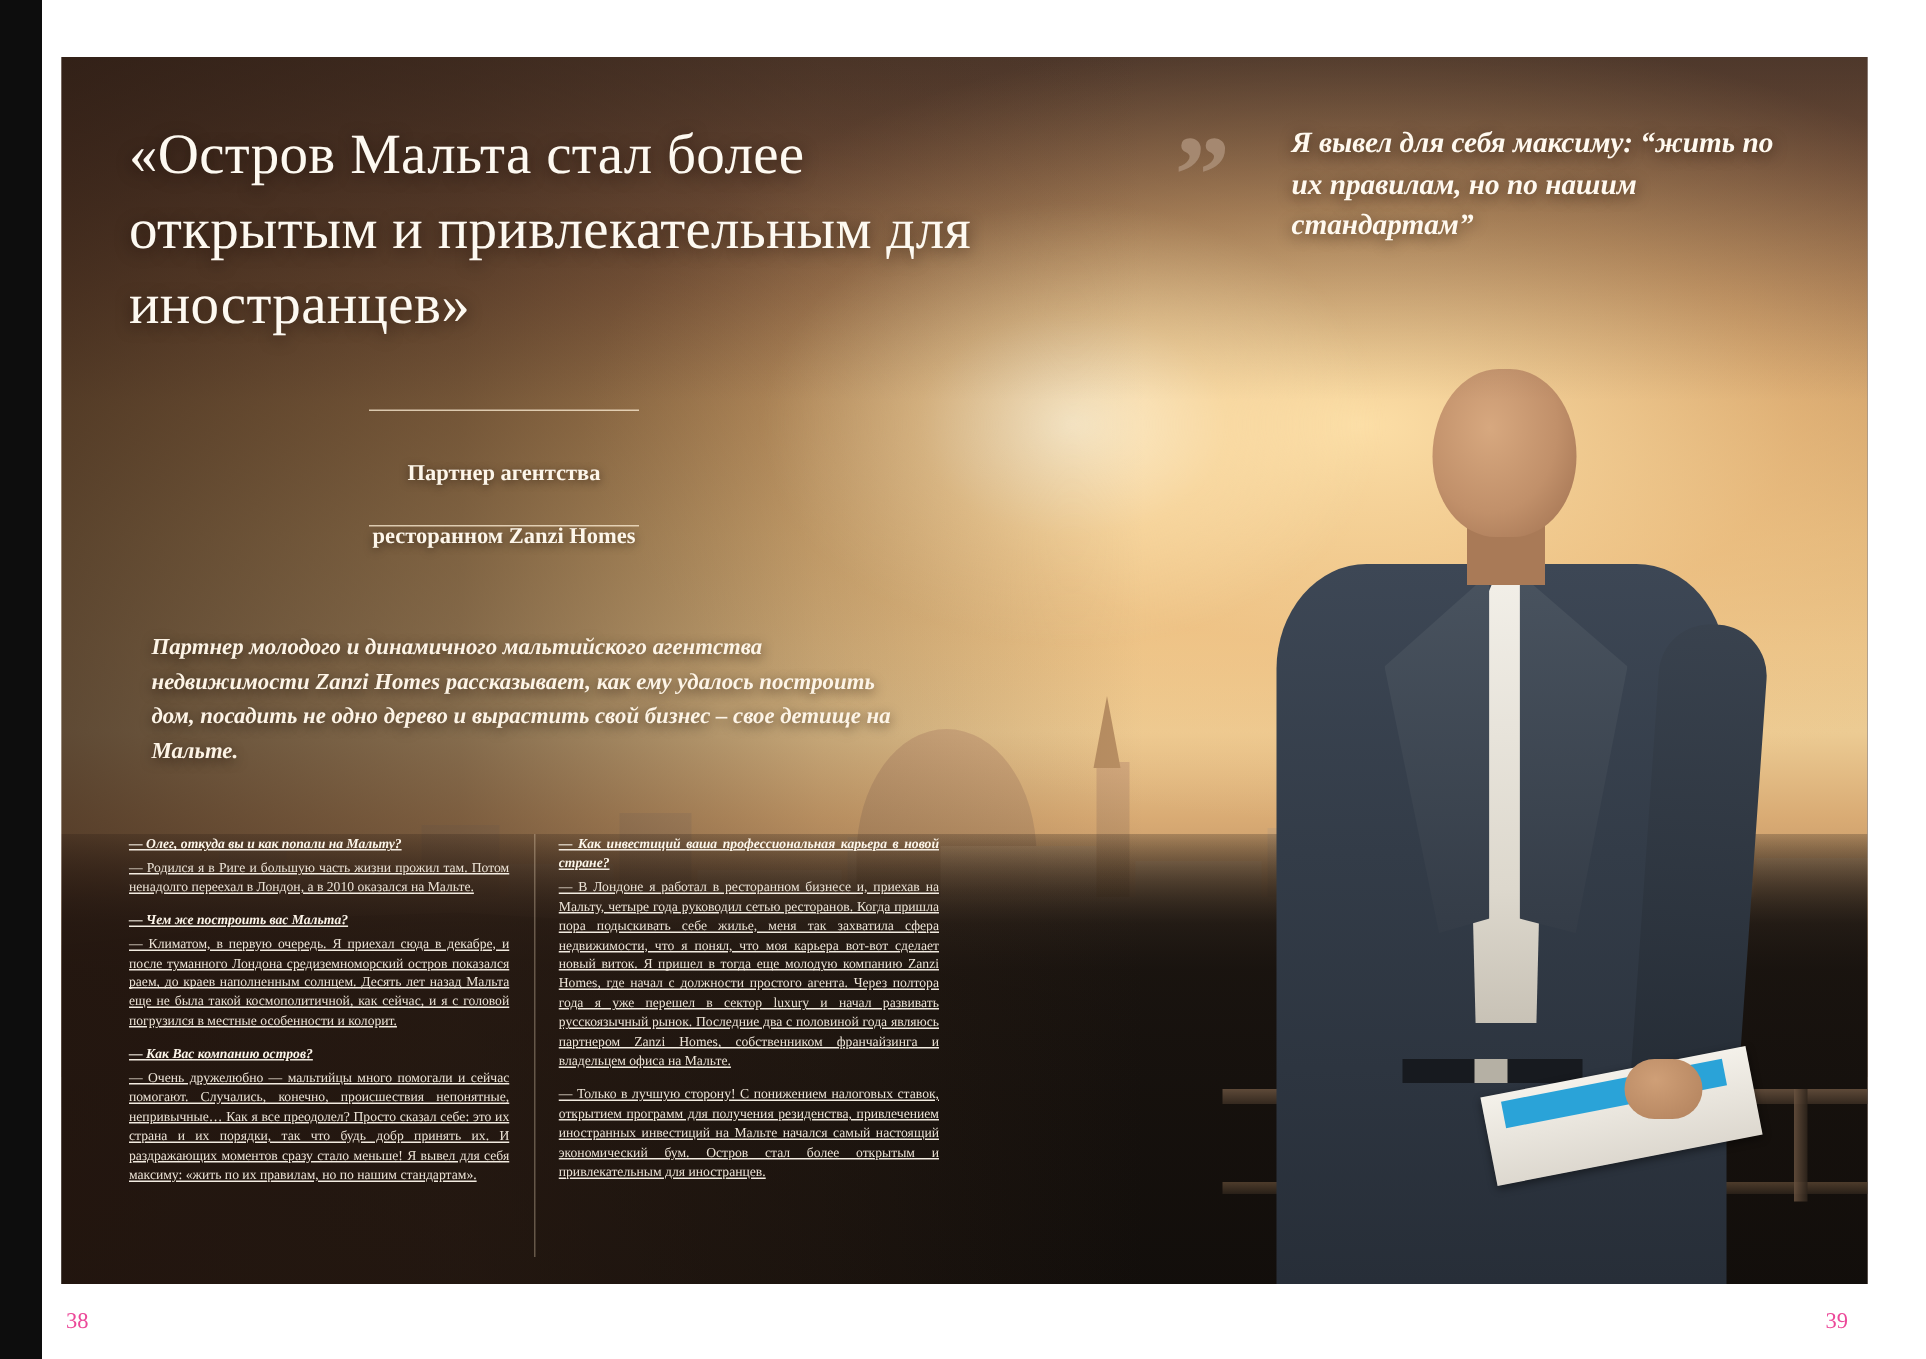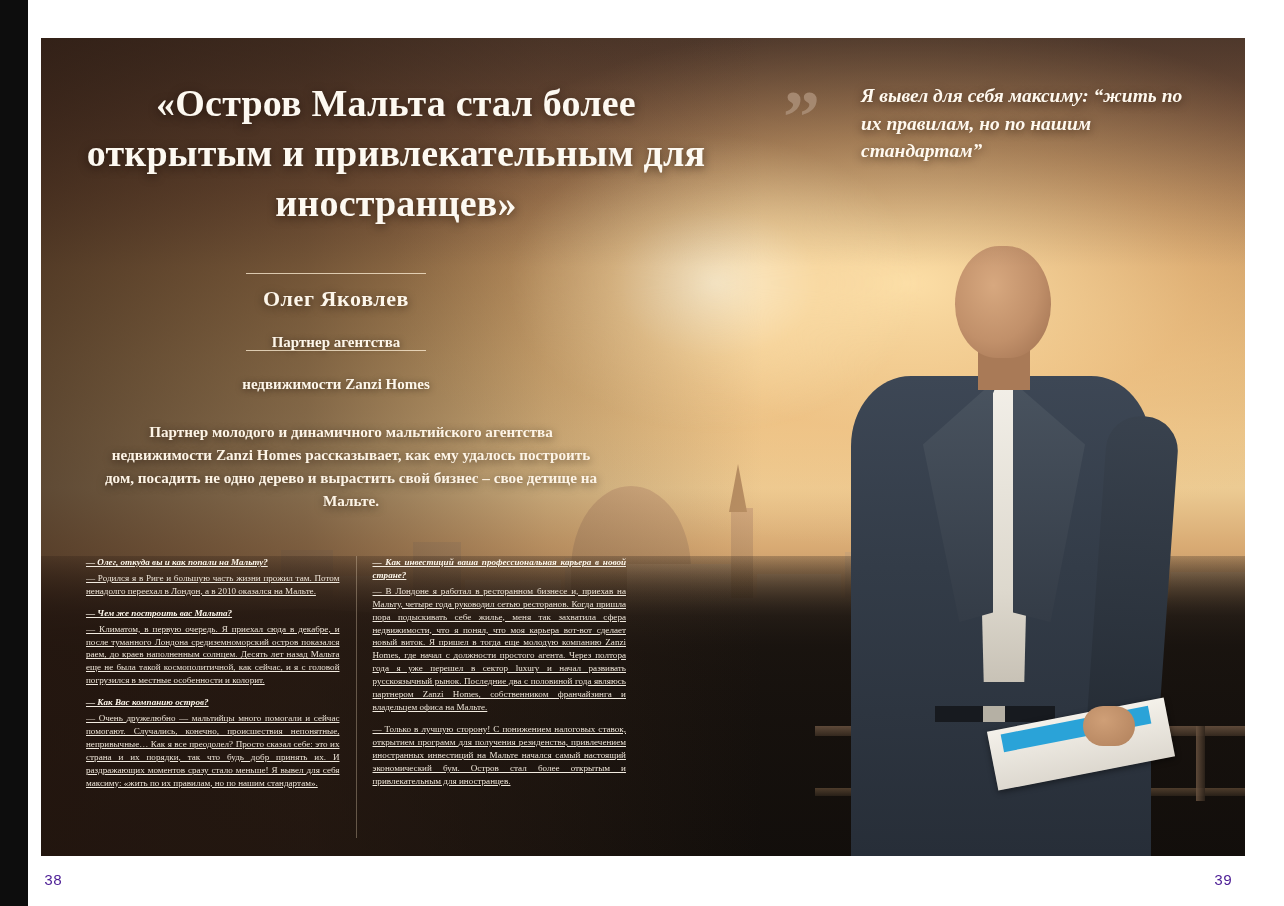--- a/index.html
+++ b/index.html
@@ -301,22 +301,21 @@
   
   .headline {
     position: absolute;
     left: 45px;
     top: 40px;
     width: 620px;
     color: #fdf9f1;
     font-family: "Liberation Serif", serif;
     font-size: 38px;
     line-height: 1.32;
-    font-weight: 700;
-    text-align: center;
+    font-weight: 400;
     text-shadow: 0 2px 10px rgba(20,10,4,0.55);
     letter-spacing: 0.2px;
   }
 
   .rule {
     position: absolute;
     left: 205px;
     top: 235px;
     width: 180px;
     height: 1px;
@@ -347,26 +346,26 @@
     font-weight: 700;
     text-shadow: 0 1px 6px rgba(20,10,4,0.5);
     margin-top: 20px;
   }
 
   .standfirst {
     position: absolute;
     left: 60px;
     top: 382px;
     width: 500px;
-    text-align: center;
     color: #fdf4e6;
     font-size: 15.2px;
     line-height: 1.52;
     font-weight: 700;
     text-shadow: 0 2px 8px rgba(20,10,4,0.55);
+    font-style: italic;
   }
 
   
   .pullquote {
     position: absolute;
     left: 820px;
     top: 44px;
     width: 330px;
     color: #fff9ef;
     font-size: 19.5px;
@@ -417,22 +416,22 @@
   .a {
     margin: 0 0 9px 0;
     color: #ece3d6;
   }
 
   
   .folio {
     position: absolute;
     bottom: 16px;
     font-size: 15px;
-    color: #4c1d95;
-    font-family: Liberation Mono, monospace;
+    color: #ec4899;
+    font-family: Liberation Serif, serif;
     margin-top: 36px;
   }
   .folio.left { left: 44px; }
   .folio.right { right: 52px; }
 </style>
 </head>
 <body>
 
 <div class="spine"></div>
 <div class="spine-inner"></div>
@@ -488,23 +487,22 @@
     <div class="s-hand"></div>
   </div>
 
   <div class="photo-vig-top"></div>
   <div class="photo-vig-left"></div>
 
   <div class="headline">«Остров Мальта стал более открытым и привлекательным для иностранцев»</div>
 
   <div class="rule"></div>
   <div class="byline">
-    <div class="name">Олег Яковлев</div>
     <div class="role">Партнер агентства</div>
-    <div class="role">недвижимости Zanzi Homes</div>
+    <div class="role">ресторанном Zanzi Homes</div>
   </div>
   <div class="rule second"></div>
 
   <div class="standfirst">Партнер молодого и динамичного мальтийского агентства недвижимости Zanzi Homes рассказывает, как ему удалось построить дом, посадить не одно дерево и вырастить свой бизнес – свое детище на Мальте.</div>
 
   <div class="quote-mark">”</div>
   <div class="pullquote">Я вывел для себя максиму: “жить по их правилам, но по нашим стандартам”</div>
 
   <div class="columns">
     <div class="col left">

